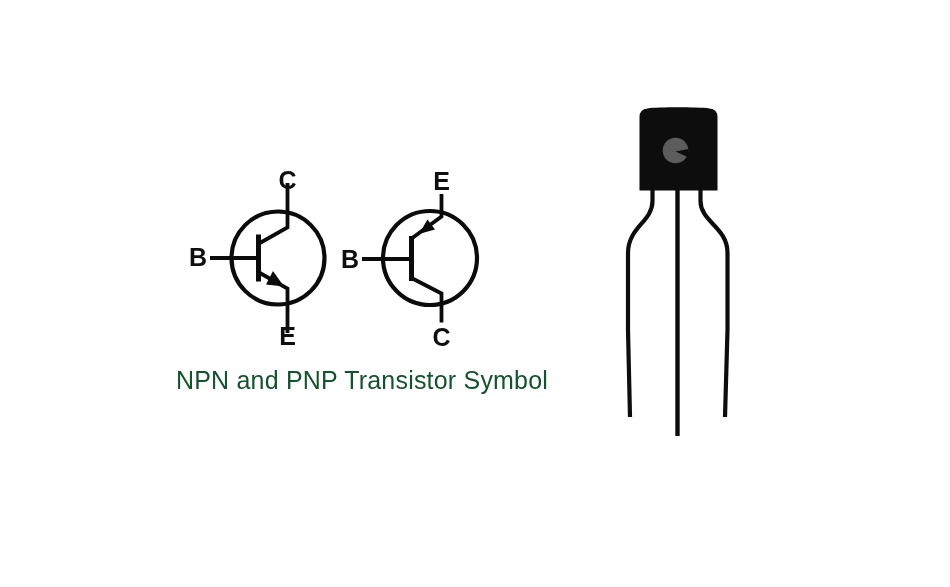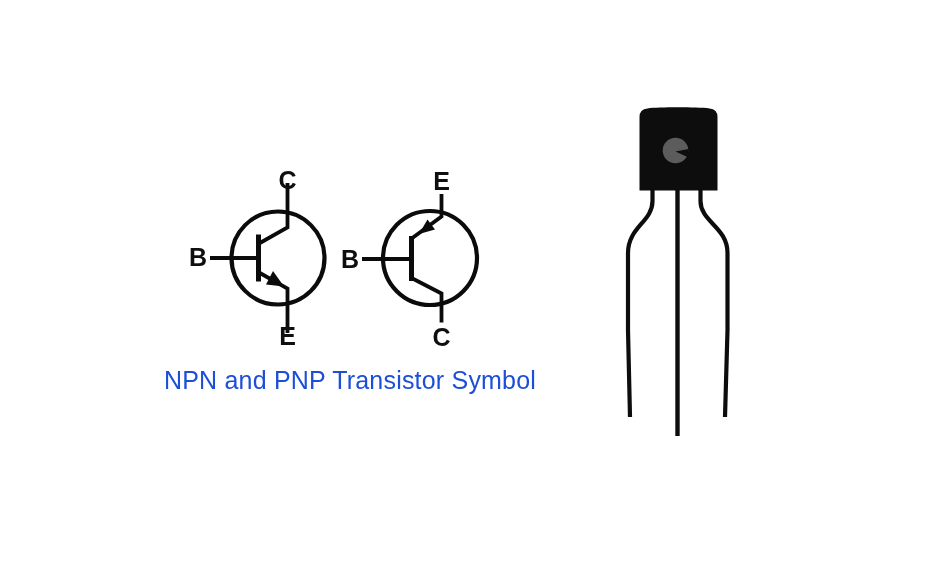--- a/index.html
+++ b/index.html
@@ -33,28 +33,28 @@
     stroke: none;
   }
   text.pin-label {
     fill: #0f0f0f;
     font-family: "Liberation Sans", sans-serif;
     font-size: 25px;
     font-weight: 700;
   }
   .caption {
     position: absolute;
-    left: 150px;
+    left: 162px;
     top: 366px;
     width: 400px;
     text-align: center;
     font-family: "Liberation Sans", sans-serif;
     font-size: 25px;
     font-weight: 400;
-    color: #1d4ed8;
+    color: #14532d;
     letter-spacing: 0.2px;
     white-space: nowrap;
   }
 </style>
 </head>
 <body>
 
 <div class="canvas">
 
   <svg class="figure" width="950" height="587" viewBox="0 0 950 587">

